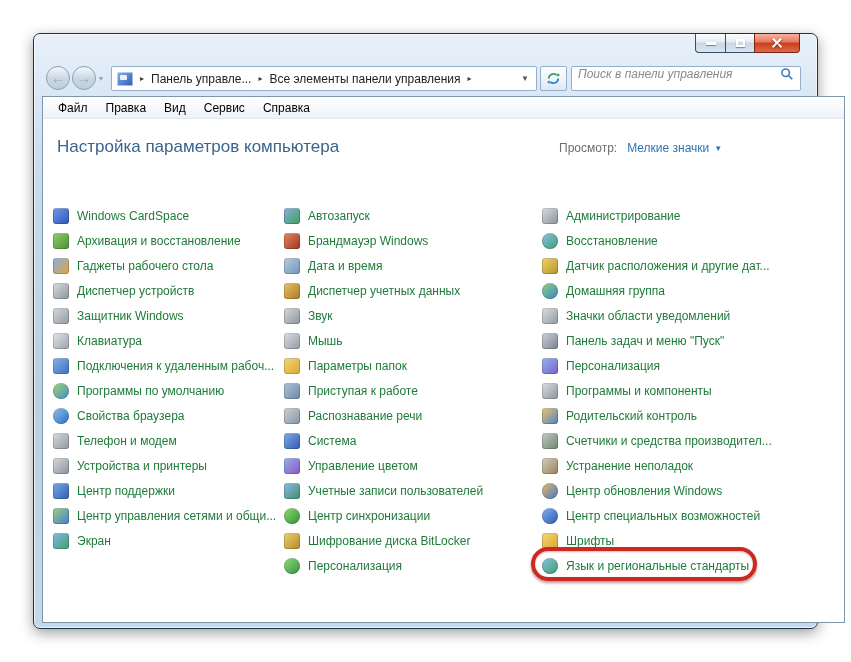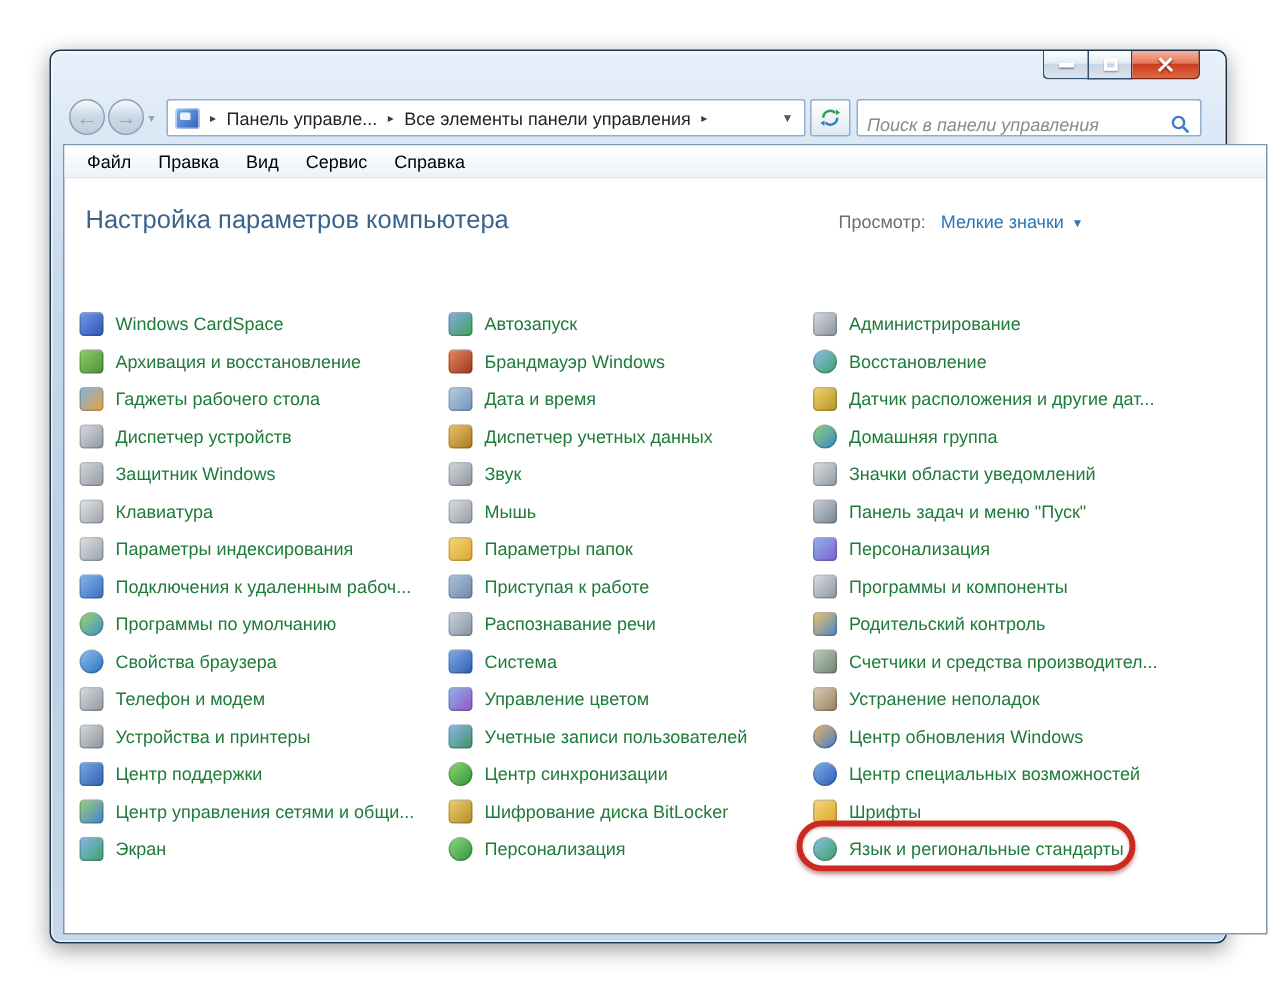--- a/index.html
+++ b/index.html
@@ -63,21 +63,21 @@
   .refresh-btn {
     position:absolute; left:506px; top:2px; width:27px; height:25px;
     border:1px solid #93afcc; border-radius:2px;
     background:linear-gradient(180deg,#fff,#dfe9f3);
     display:flex; align-items:center; justify-content:center;
   }
 
   .searchbox {
     position:absolute; left:537px; top:2px; width:230px; height:25px;
     background:#fff; border:1px solid #93afcc; border-radius:2px;
-    display:flex; align-items:flex-end; padding:0 6px;gap:14px;
+    display:flex; align-items:flex-start; padding:0 6px;gap:14px;
   }
   .searchbox input { flex:1; border:none; outline:none; font-size:12px;
     font-family:"Liberation Sans",sans-serif; color:#333; background:transparent; }
   .searchbox input::placeholder { color:var(--placeholder-gray,#8a8a8a); font-style:italic; }
 
   
   .client {
     position:absolute; left:8px; top:62px; width:803px; height:527px;
     background:#fff; border:1px solid #7e96ac; position:absolute;
   }
@@ -93,21 +93,21 @@
   .page-title { position:absolute; left:14px; top:18px; font-size:17px;
     color:var(--page-title,#3b648c); }
   .view-row { position:absolute; left:516px; top:22px; display:flex; align-items:center;
     font-size:12px; }
   .view-label { color:var(--view-label,#6e6e6e); margin-right:10px; }
   .view-value { color:var(--view-link,#2e75b6); }
   .view-caret { color:var(--view-link,#2e75b6); font-size:8px; margin-left:5px; }
 
   .col { position:absolute; top:84px; }
   .col.c1 { left:10px;  width:240px; }
-  .col.c2 { left:256px; width:240px; }
+  .col.c2 { left:241px; width:240px; }
   .col.c3 { left:499px; width:262px; }
   .cp-item { height:25px; display:flex; align-items:center; cursor:pointer; }
   .cp-icon { width:16px; height:16px; flex:0 0 16px; border-radius:3px; margin-right:8px;
     box-shadow:inset 0 0 0 1px rgba(0,0,0,.18), inset 0 1px 0 rgba(255,255,255,.45); }
   .cp-icon.circle { border-radius:50%; }
   .cp-label { font-size:12px; color:var(--item-link,#1e7b39); white-space:nowrap; }
 
   
   .highlight-ring {
     position:absolute; left:488px; top:428px; width:226px; height:34px;
@@ -212,24 +212,20 @@
   </div>
           <div class="cp-item">
     <span class="cp-icon" style="background: linear-gradient(135deg, rgb(214, 217, 221) 0%, rgb(147, 154, 163) 100%);"></span>
     <span class="cp-label">Защитник Windows</span>
   </div>
           <div class="cp-item">
     <span class="cp-icon" style="background: linear-gradient(135deg, rgb(227, 230, 234) 0%, rgb(154, 161, 169) 100%);"></span>
     <span class="cp-label">Клавиатура</span>
   </div>
           <div class="cp-item">
-    <span class="cp-icon" style="background: linear-gradient(135deg, rgb(223, 227, 231) 0%, rgb(152, 160, 168) 100%);"></span>
-    <span class="cp-label">Параметры индексирования</span>
-  </div>
-          <div class="cp-item">
     <span class="cp-icon" style="background: linear-gradient(135deg, rgb(134, 180, 236) 0%, rgb(58, 111, 192) 100%);"></span>
     <span class="cp-label">Подключения к удаленным рабоч...</span>
   </div>
           <div class="cp-item">
     <span class="cp-icon circle" style="background: linear-gradient(135deg, rgb(159, 214, 106) 0%, rgb(63, 143, 210) 100%);"></span>
     <span class="cp-label">Программы по умолчанию</span>
   </div>
           <div class="cp-item">
     <span class="cp-icon circle" style="background: linear-gradient(135deg, rgb(140, 194, 238) 0%, rgb(45, 111, 194) 100%);"></span>
     <span class="cp-label">Свойства браузера</span>

